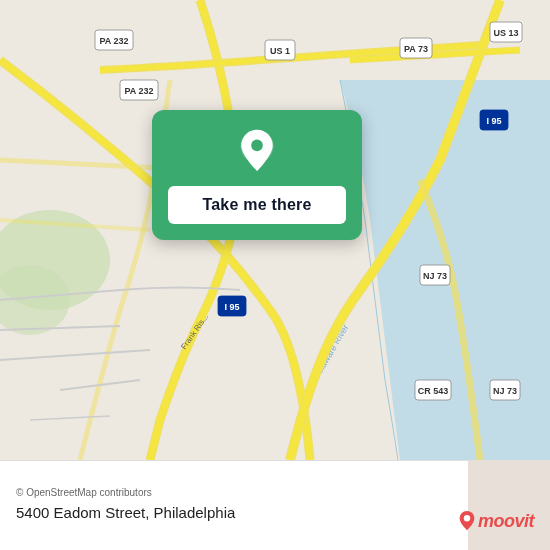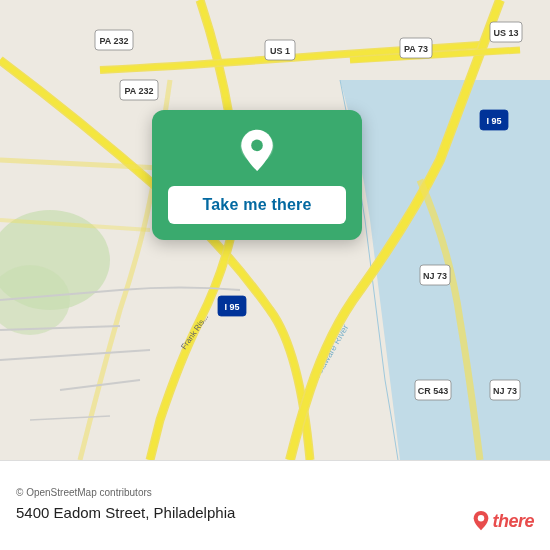--- a/index.html
+++ b/index.html
@@ -22,21 +22,21 @@
     }
 
     
     #map-svg {
       width: 100%;
       height: 100%;
     }
 
     
     #info-bar {
-      width: 550px;
+      width: 468px;
       height: 90px;
       background: #fff;
       display: flex;
       flex-direction: column;
       justify-content: center;
       padding: 10px 16px 14px 16px;
       border-top: 1px solid #ddd;
     }
 
     #osm-credit {
@@ -90,21 +90,21 @@
     }
 
     #location-icon {
       width: 48px;
       height: 48px;
       margin-bottom: 10px;
     }
 
     #take-me-there-btn {
       background: white;
-      color: #0369a1;
+      color: #0f172a;
       border: none;
       border-radius: 6px;
       padding: 10px 20px;
       font-size: 16px;
       font-weight: 600;
       cursor: pointer;
       width: 100%;
       text-align: center;
       letter-spacing: 0.2px;
     }
@@ -206,14 +206,14 @@
 <div id="info-bar">
   <span id="osm-credit">© OpenStreetMap contributors</span>
   <span id="address-line">5400 Eadom Street, Philadelphia</span>
 </div>
 
 <div id="moovit-logo">
   <svg class="moovit-pin" viewBox="0 0 18 24" xmlns="http://www.w3.org/2000/svg">
     <path d="M9 1 C4.5 1 1 4.5 1 9 C1 15 9 22 9 22 C9 22 17 15 17 9 C17 4.5 13.5 1 9 1Z" fill="#e84c4c"></path>
     <circle cx="9" cy="9" r="3.5" fill="white"></circle>
   </svg>
-  <span class="moovit-text">there</span>
+  <span class="moovit-text">moovit</span>
 </div>
 
 </body></html>

